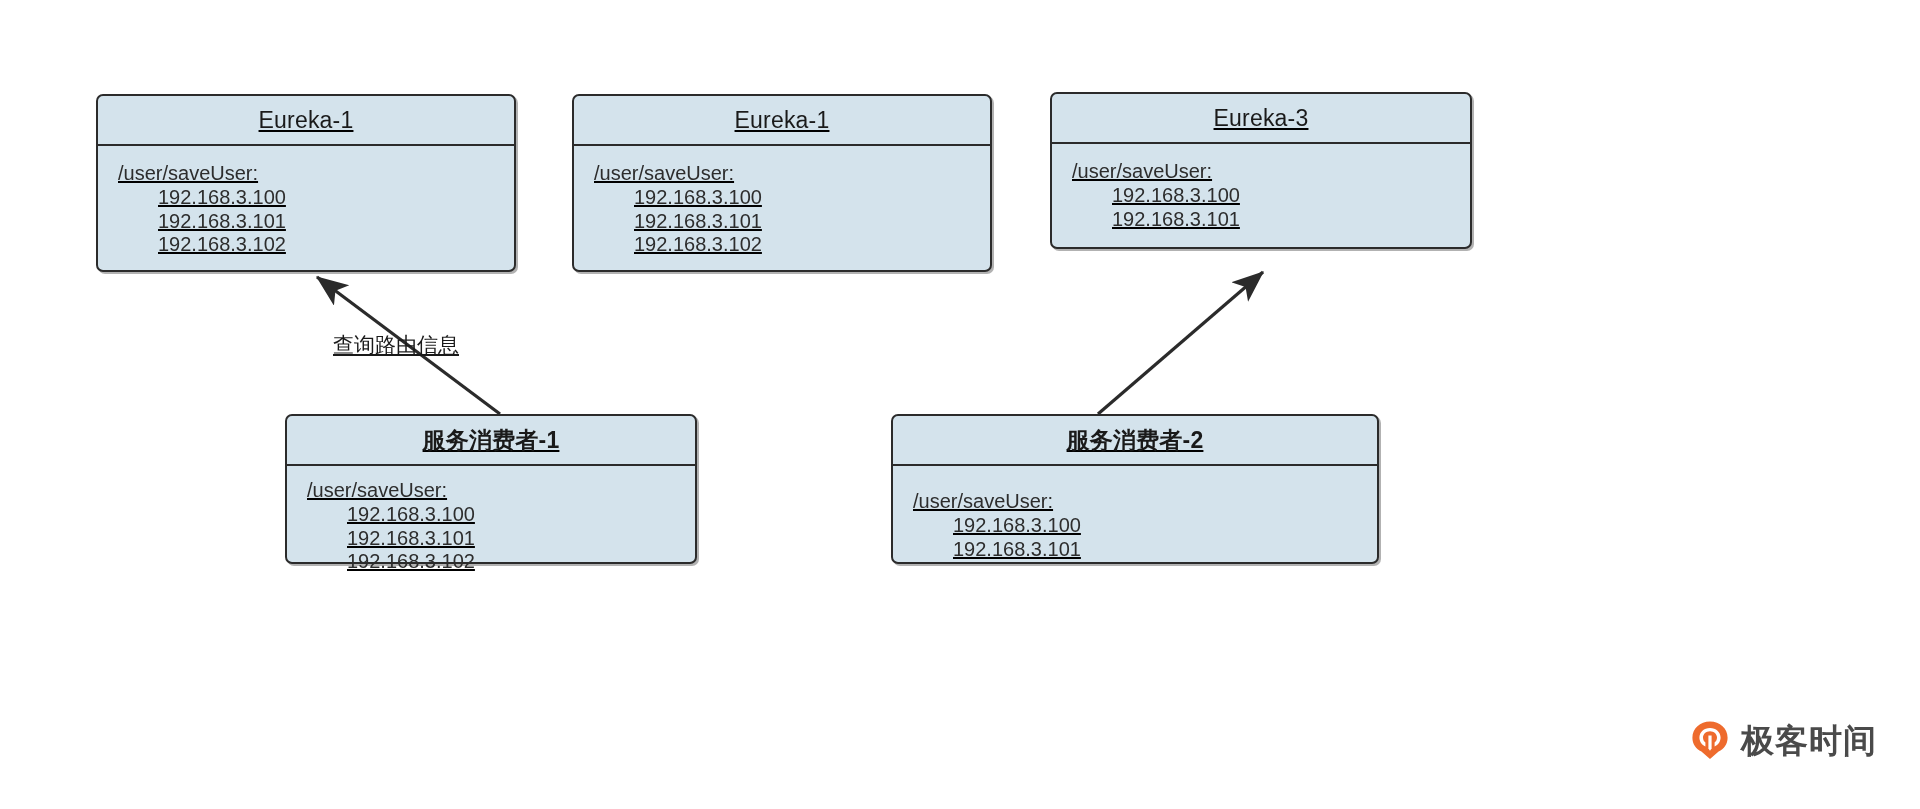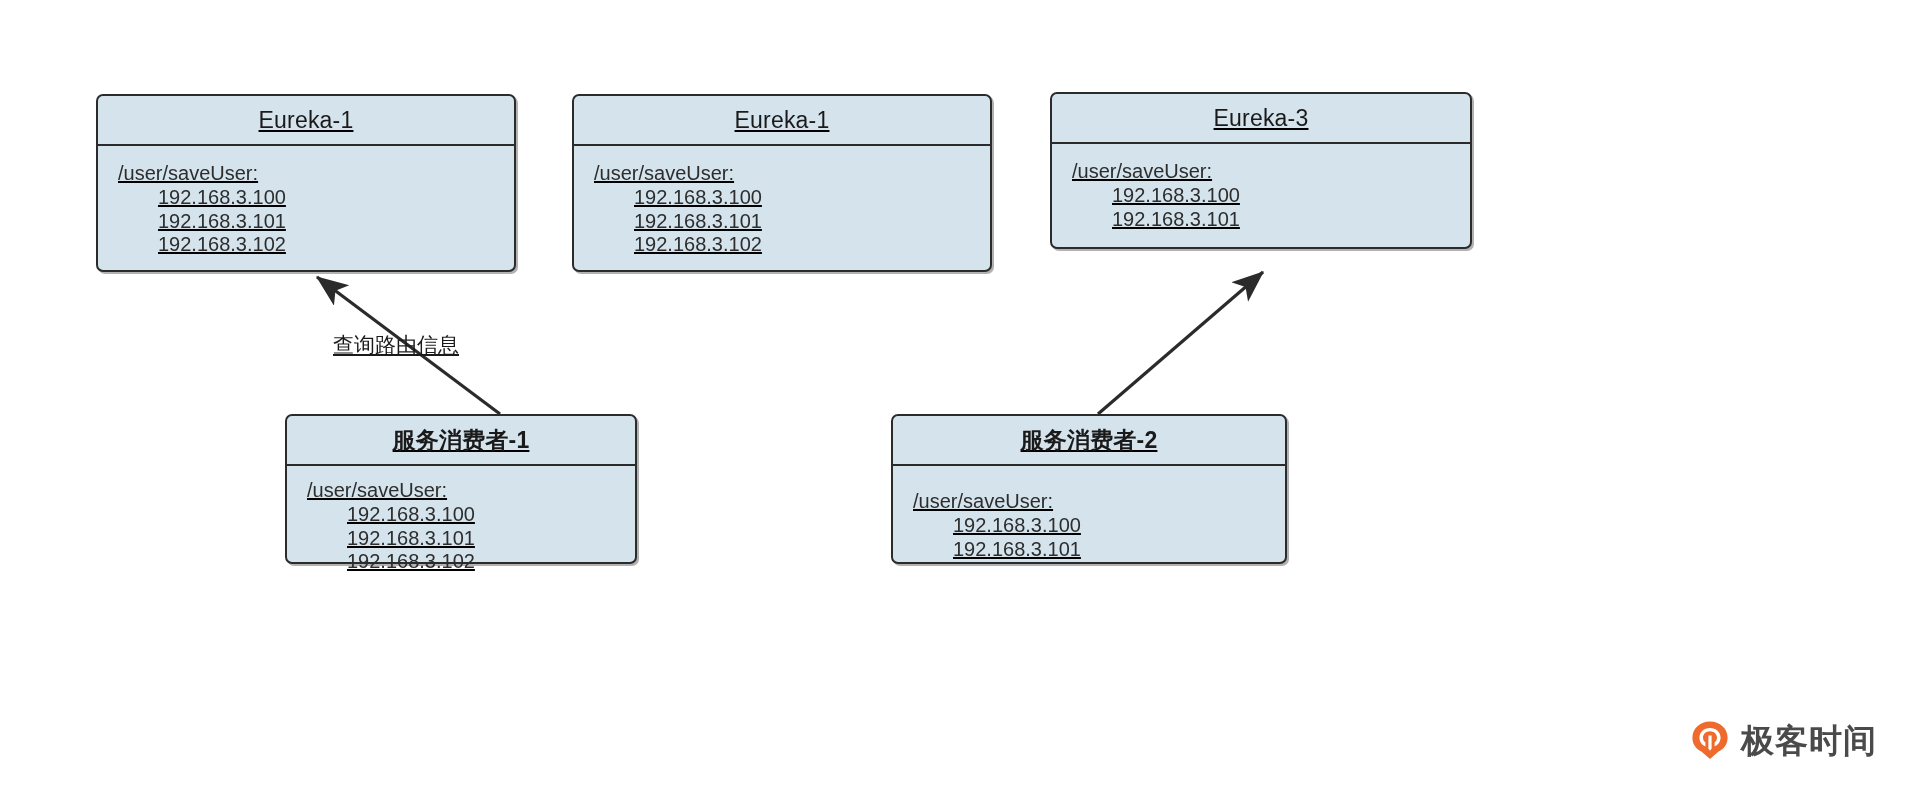--- a/index.html
+++ b/index.html
@@ -142,31 +142,31 @@
 
   <div class="node" style="left:1050px; top:92px; width:422px; height:157px;">
     <div class="node-title">Eureka-3</div>
     <div class="node-body">
       <span class="path">/user/saveUser:</span>
       <span class="ip">192.168.3.100</span>
       <span class="ip">192.168.3.101</span>
     </div>
   </div>
 
-  <div class="node" style="left:285px; top:414px; width:352px; height:150px;">
+  <div class="node" style="left:285px; top:414px; width:412px; height:150px;">
     <div class="node-title cjk">服务消费者-1</div>
     <div class="node-body" style="padding-top:13px;">
       <span class="path">/user/saveUser:</span>
       <span class="ip">192.168.3.100</span>
       <span class="ip">192.168.3.101</span>
       <span class="ip">192.168.3.102</span>
     </div>
   </div>
 
-  <div class="node" style="left:891px; top:414px; width:396px; height:150px;">
+  <div class="node" style="left:891px; top:414px; width:488px; height:150px;">
     <div class="node-title cjk">服务消费者-2</div>
     <div class="node-body" style="padding-top:24px;">
       <span class="path">/user/saveUser:</span>
       <span class="ip">192.168.3.100</span>
       <span class="ip">192.168.3.101</span>
     </div>
   </div>
 
   <div class="logo" style="left:1690px; top:720px;">
     <svg class="logo-mark" viewBox="0 0 40 40">

